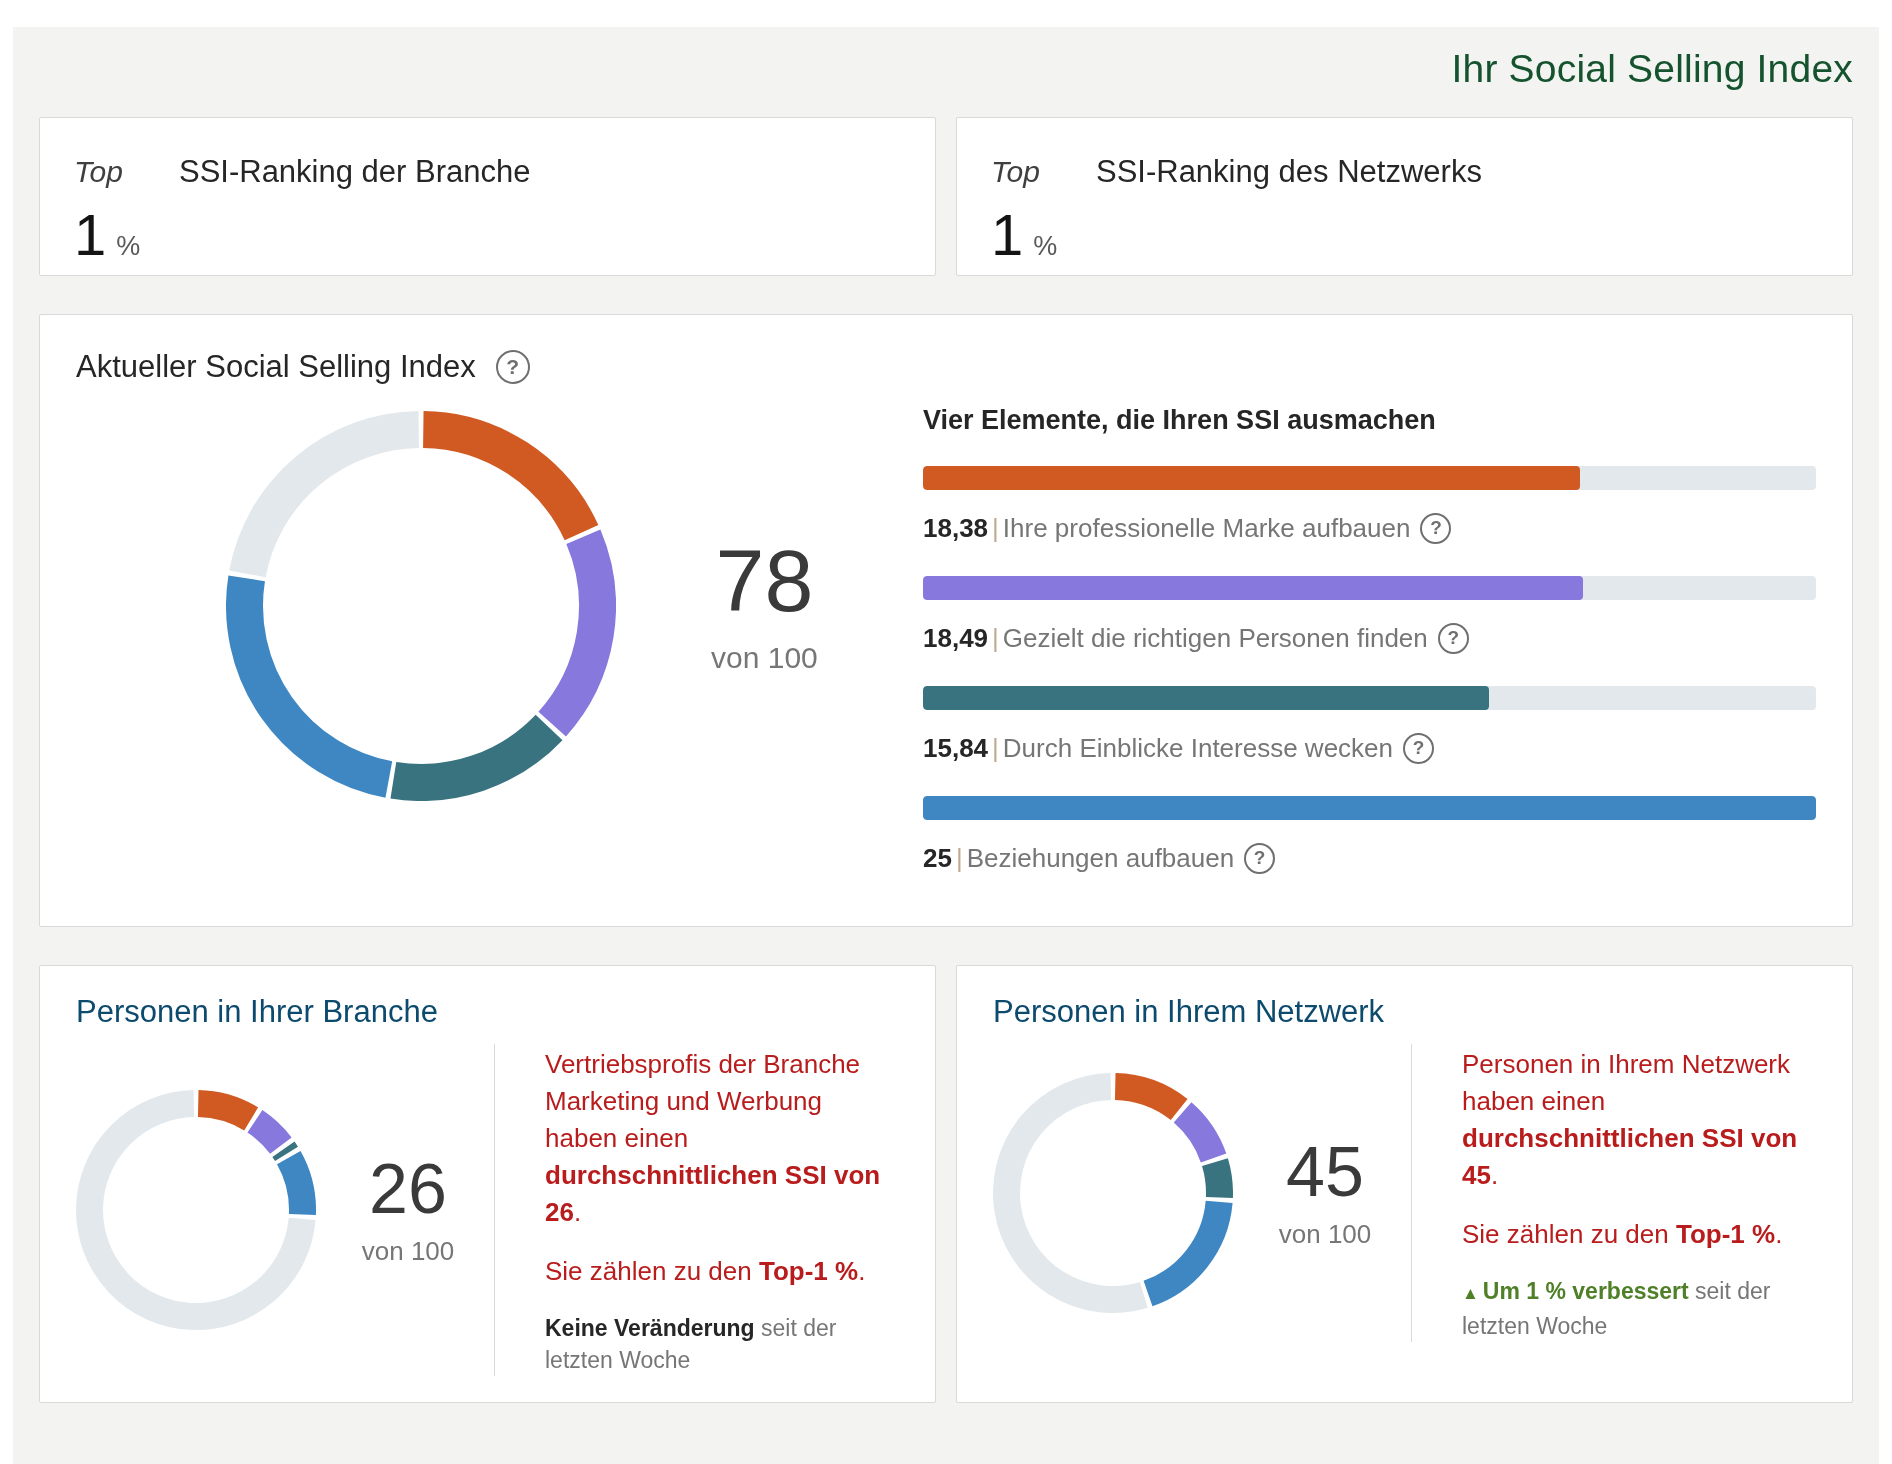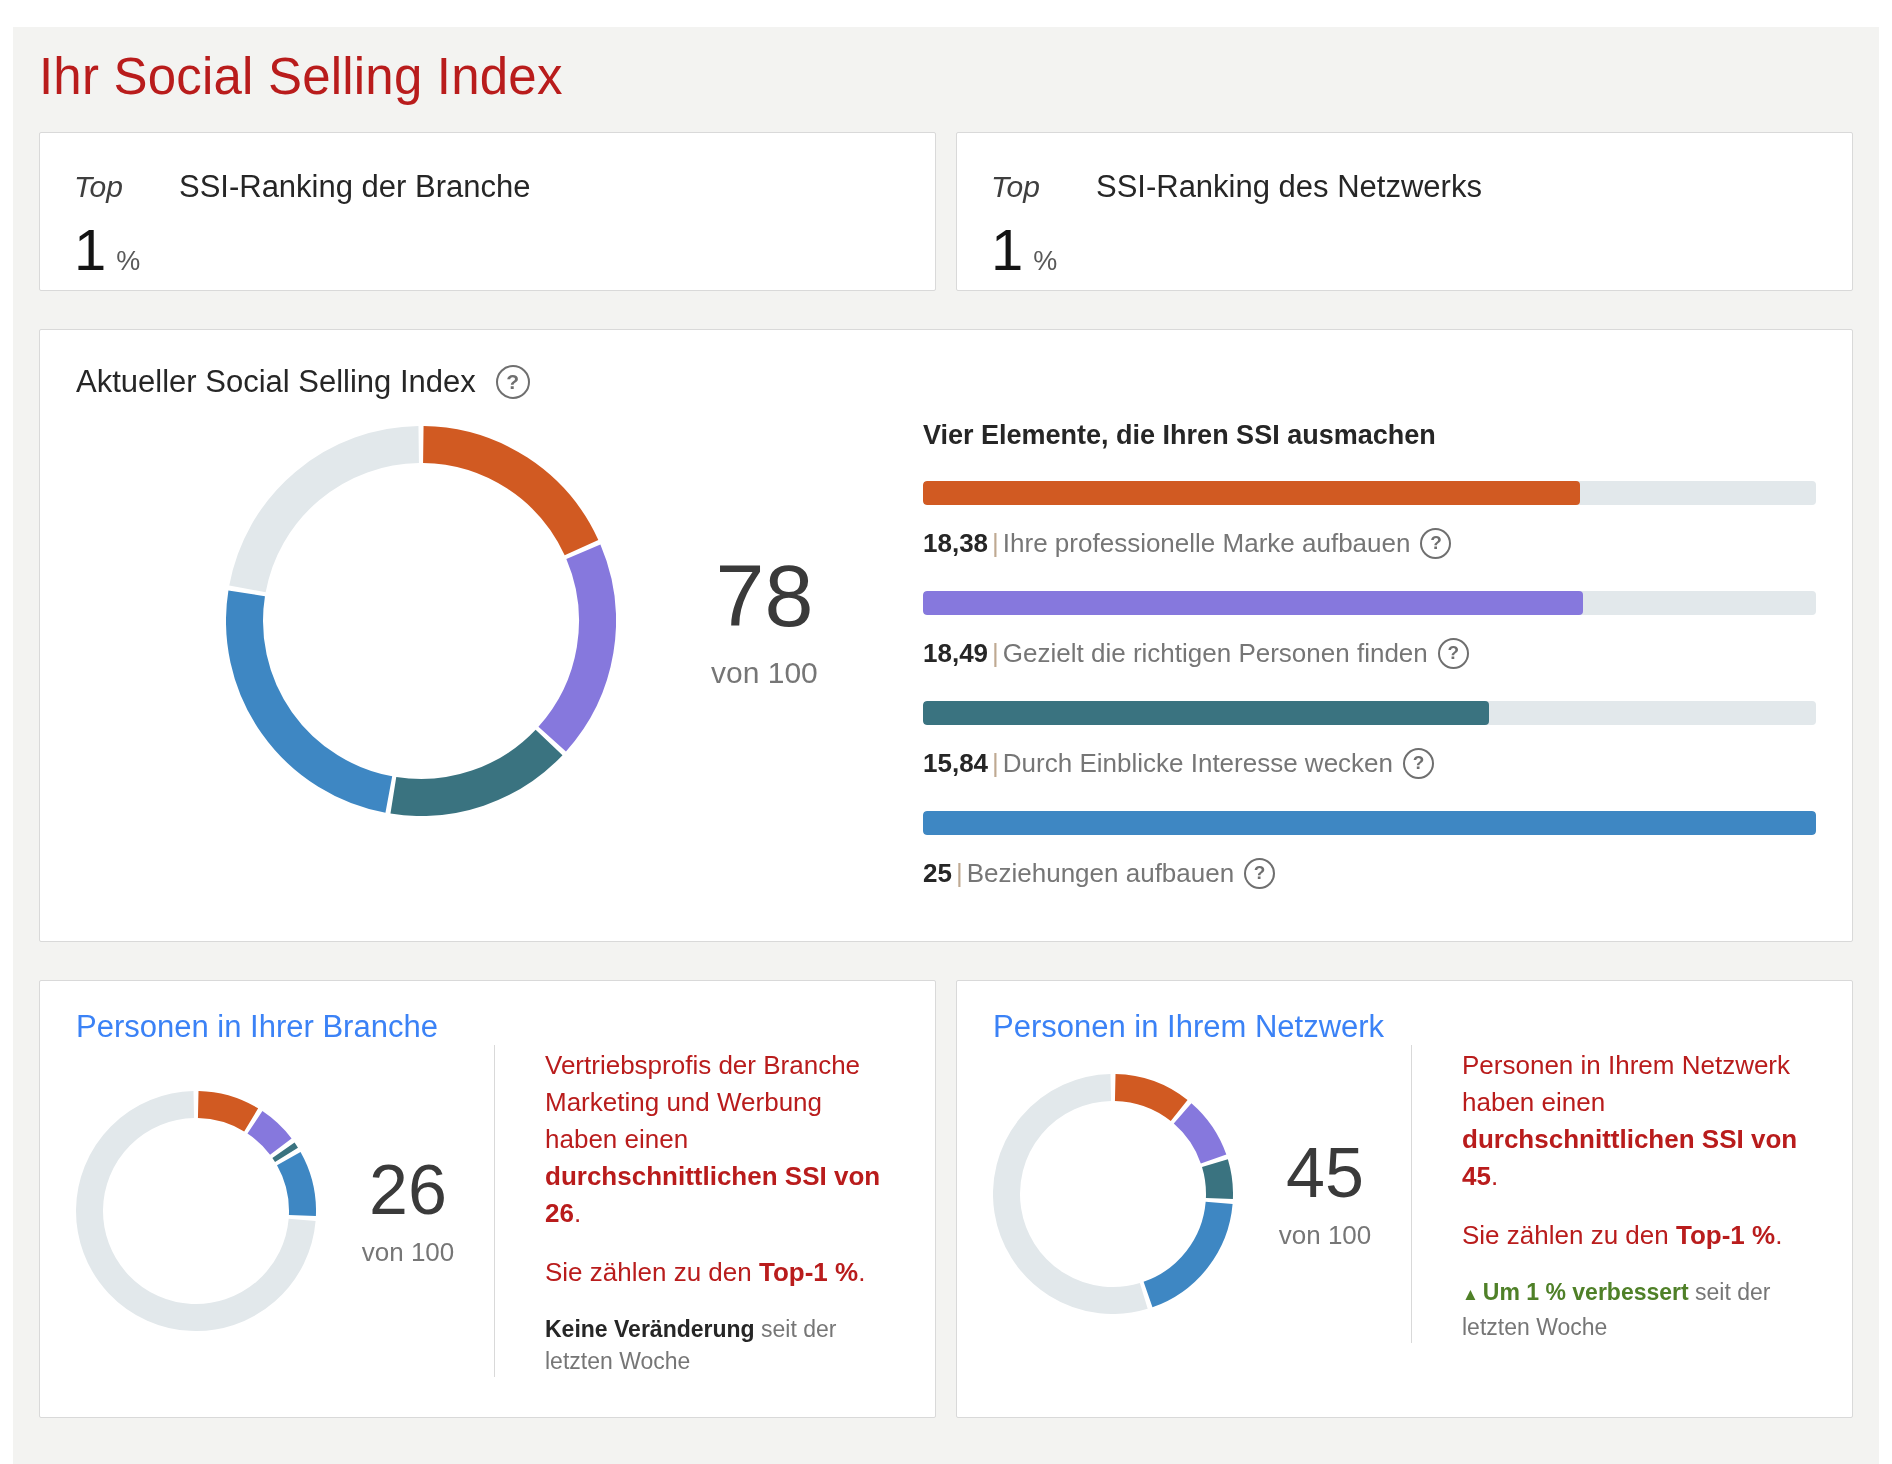--- a/index.html
+++ b/index.html
@@ -10,22 +10,22 @@
     font-family:"Liberation Sans","DejaVu Sans",sans-serif;
     color:#262626;
     -webkit-font-smoothing:antialiased;
   }
   .panel {
     position:absolute; left:13px; right:13px; top:27px; bottom:0;
     background:#f3f3f1;
     padding:10px 26px 0 26px;
   }
   .page-title {
-    font-size:51px; font-weight:400; color:#b91c1c;
-    margin:10px 0 26px 0; letter-spacing:0.2px;
+    font-size:39px; font-weight:400; color:#14532d;
+    margin:10px 0 26px 0; letter-spacing:0.2px;text-align:right;
   }
   .card {
     background:#ffffff; border:1px solid #d9d9d9; border-radius:2px;
   }
   
   .row1 { display:flex; gap:20px; }
   .rank-card { flex:1; height:159px; padding:36px 34px; }
   .rank-head { display:flex; align-items:baseline; gap:56px; }
   .rank-top { font-style:italic; font-size:30px; color:#3f3f3f; }
   .rank-title { font-size:31px; color:#262626; }
@@ -51,21 +51,21 @@
   .main-right { width:893px; padding-top:56px; }
   .components-title { font-size:27px; font-weight:700; color:#262626; }
   .bar-track { height:24px; background:#e2e8eb; border-radius:4px; margin-top:30px; overflow:hidden; }
   .bar-fill { height:100%; border-radius:4px; }
   .bar-label { margin-top:20px; font-size:26px; color:#767676; display:flex; align-items:center; gap:4px; line-height:36px;text-align:center; }
   .bar-value { color:#262626; font-weight:700; }
   .bar-sep { color:#bfa992; }
   
   .row3 { display:flex; gap:20px; margin-top:38px; }
   .people-card { flex:1; height:438px; padding:28px 36px; }
-  .people-title { font-size:31px; color:#3b82f6; }
+  .people-title { font-size:31px; color:#0c4a6e; margin-bottom:14px; }
   .people-body { display:flex; }
   .people-left { display:flex; align-items:center; align-self:center; }
   .mini-score { margin-left:26px; text-align:center; width:132px; }
   .mini-num { font-size:70px; font-weight:300; color:#3a3a3a; line-height:1; }
   .mini-sub { font-size:26px; color:#767676; margin-top:12px; }
   .v-divider { border-left:1px solid #d9d9d9; margin-left:20px; align-self:stretch; }
   .people-text { flex:1; padding-left:50px; padding-top:2px; }
   .people-text p { margin:0 0 22px 0; font-size:26px; line-height:37px; color:#b91c1c; }
   .people-text strong { font-weight:700; }
   .trend { font-size:23px; line-height:32px; color:#767676; }

